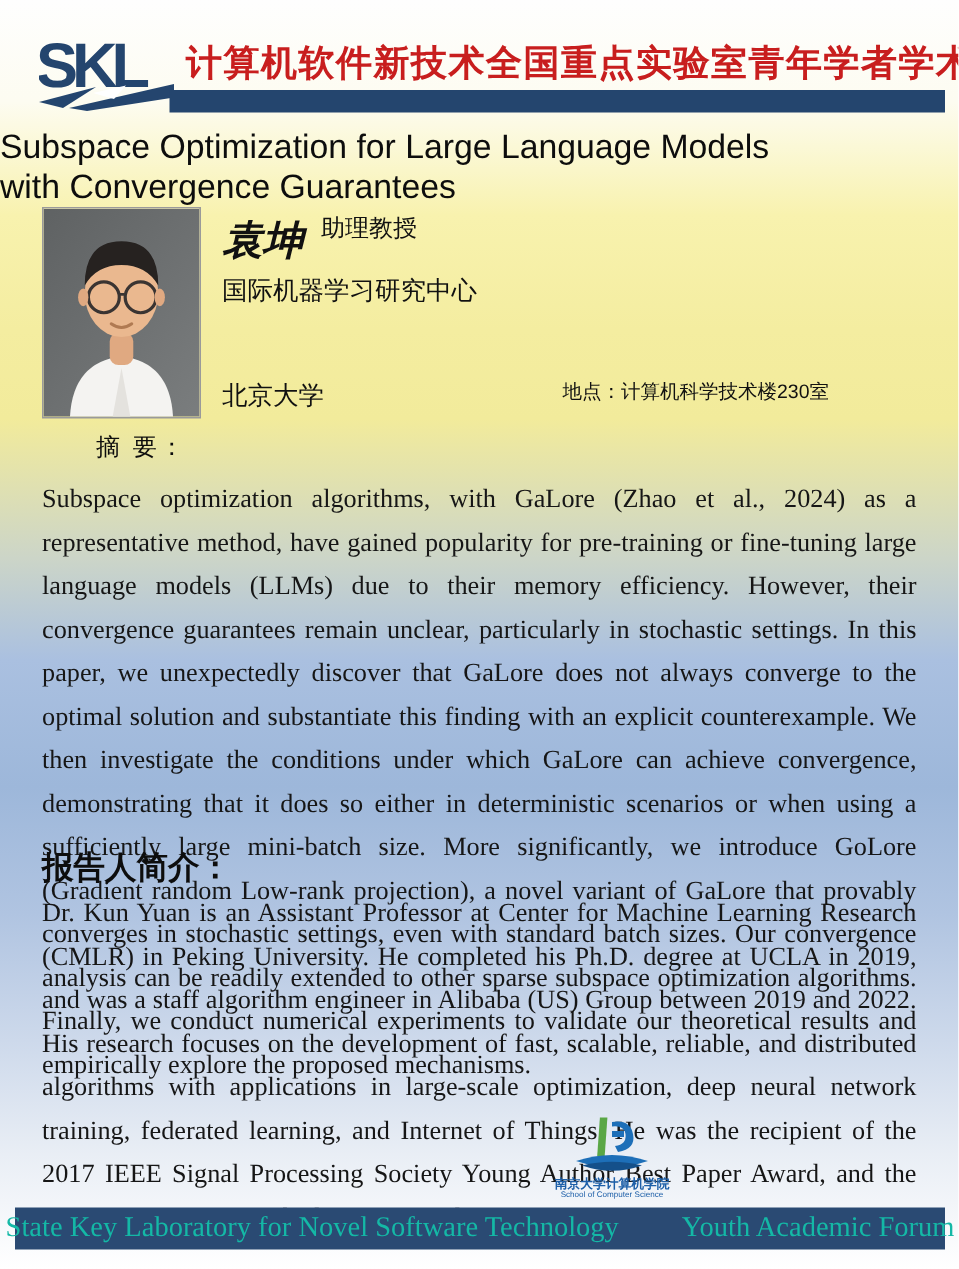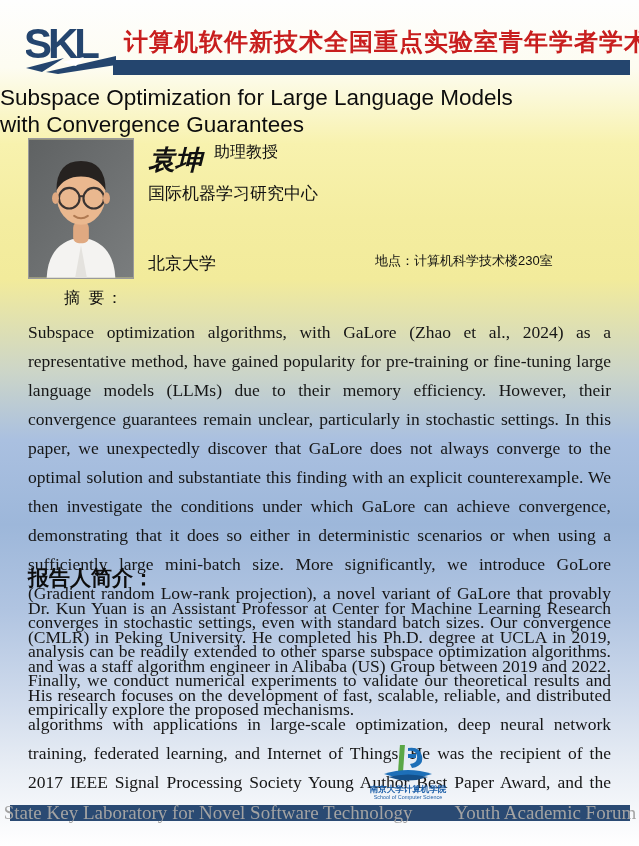--- a/index.html
+++ b/index.html
@@ -72,22 +72,22 @@
   .njucs { position:absolute; left:358px; top:0; width:100px; text-align:center; }
   .cicnst { position:absolute; left:468px; top:0; width:165px; text-align:center; }
   .logo-svg { display:block; margin:0 auto; }
   .njucs-cn { font-size:8.5px; font-weight:bold; color:#1d5fa8; line-height:10px; }
   .njucs-en { font-size:6px; color:#1d5fa8; line-height:7px; transform:scale(.9); }
   .cicnst-cn { font-size:10.5px; font-weight:bold; color:#c0392b; line-height:12px; letter-spacing:.5px; white-space:nowrap; }
   .cicnst-en { font-size:5.5px; color:#8a8f94; line-height:7px; white-space:nowrap; transform:scale(.92); }
 
   
   .footer-bar {
-    position:absolute; left:10px; top:805px; width:620px; height:16px;
-    background:#2a4a73; color:#a3a3a3;
+    position:absolute; left:10px; top:805px; width:620px; height:28px;
+    background:#2a4a73; color:#14b8a6;
     display:flex; align-items:center; justify-content:center; gap:42px;
     font-family:"Liberation Serif", serif; font-size:19px; white-space:nowrap;text-align:center;
   }
 </style>
 </head>
 <body>
 
 <div class="poster">
 
   <svg class="skl-logo" viewBox="0 0 90 54" aria-hidden="true">

